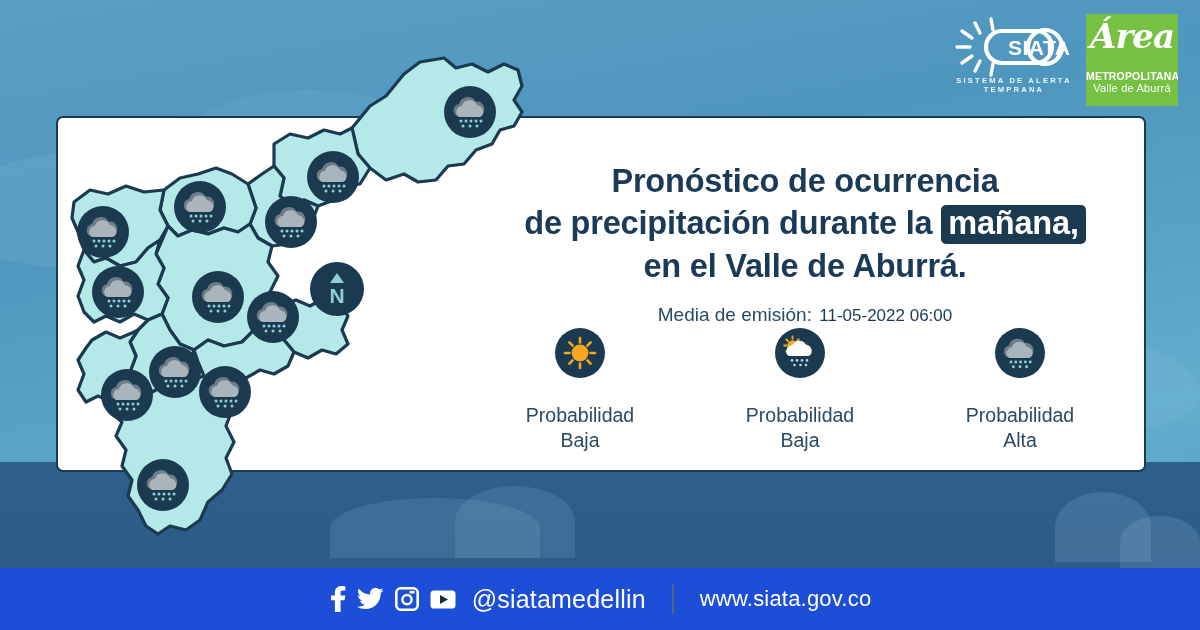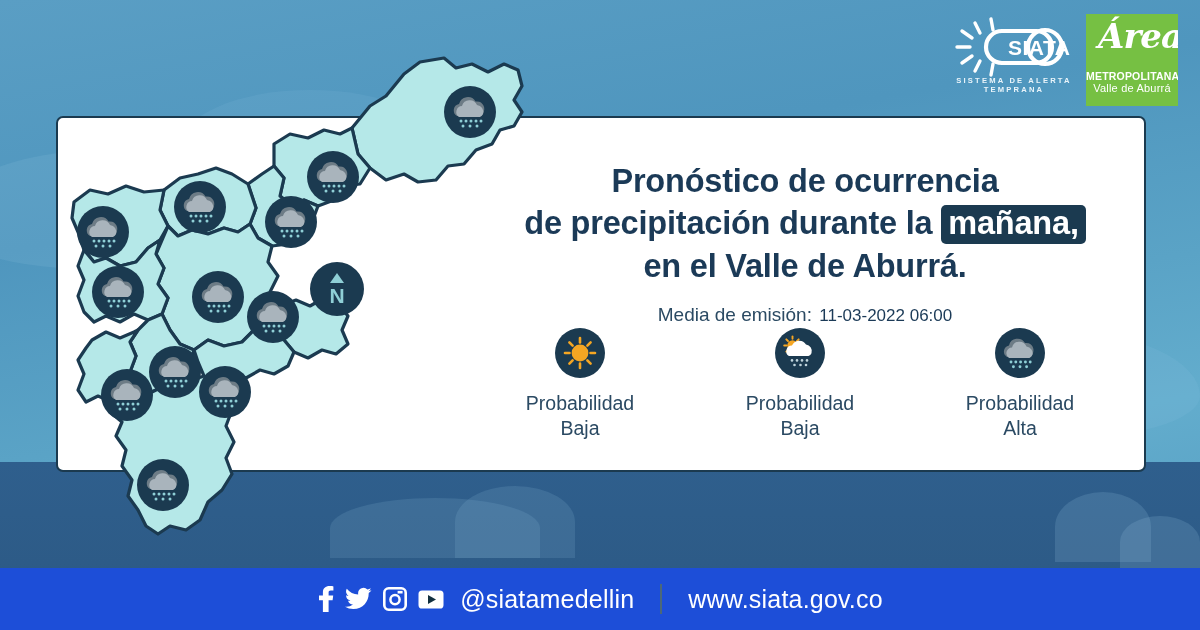--- a/index.html
+++ b/index.html
@@ -28,36 +28,36 @@
     background:#1d4ed8;
     display:flex;align-items:center;justify-content:center;gap:0px;
   }
   .social-row{display:flex;align-items:center;gap:11px;}
   .social-row svg{display:block;}
   .handle{
     color:#ffffff;font-size:25px;letter-spacing:.2px;margin-left:16px;
     font-family:"Liberation Sans", sans-serif;
   }
   .divider-v{width:2px;height:30px;background:#4c6878;margin:0 26px;}
-  .weburl{color:#ffffff;font-size:25px;letter-spacing:.2px;}
+  .weburl{color:#ffffff;font-size:22px;letter-spacing:.2px;}
 
   
   .logos{position:absolute;right:22px;top:14px;display:flex;align-items:flex-start;gap:8px;}
   .siata-logo{position:relative;width:128px;height:78px;}
   .siata-logo .lbl{
     position:absolute;left:-4px;bottom:-2px;width:136px;text-align:center;
     color:#e9f4fa;font-size:7.6px;letter-spacing:2.2px;font-weight:bold;
   }
   .amva-logo{
     width:92px;height:92px;background:#76c043;position:relative;overflow:hidden;
   }
   .amva-logo .amva-script{
     position:absolute;left:0;top:2px;width:92px;text-align:center;
     font-family:"DejaVu Serif", serif;font-style:italic;font-weight:bold;
-    font-size:34px;color:#ffffff;letter-spacing:-1px;padding-left:8px;
+    font-size:34px;color:#ffffff;letter-spacing:-1px;
   }
   .amva-logo .amva-l1{
     position:absolute;left:0;top:56px;width:92px;text-align:right;
     color:#ffffff;font-size:10.5px;font-weight:bold;letter-spacing:.2px;
   }
   .amva-logo .amva-l2{
     position:absolute;left:0;top:68px;width:92px;text-align:center;
     color:#ffffff;font-size:11px;letter-spacing:.2px;
   }
 
@@ -89,21 +89,21 @@
   }
   .fecha .fdate{font-size:17px;color:#1b3a57;margin-left:2px;}
 
   .legend{
     position:absolute;left:470px;top:328px;width:660px;
     display:flex;justify-content:space-around;align-items:flex-start;
   }
   .leg-item{width:180px;display:flex;flex-direction:column;align-items:center;}
   .leg-item .leg-ico{width:50px;height:50px;}
   .leg-item .leg-lbl{
-    margin-top:13px;text-align:center;color:#2b4a63;font-size:19.5px;line-height:1.30;
+    margin-top:25px;text-align:center;color:#2b4a63;font-size:19.5px;line-height:1.30;
   }
 </style>
 </head>
 <body>
 
 <div id="stage">
 
   <div class="bg-sky"></div>
 
   <div class="bg-cloud2" style="left:-60px;top:150px;width:330px;height:120px;"></div>
@@ -394,21 +394,21 @@
     <div class="title">
       <div>Pronóstico de ocurrencia</div>
       <div>
         <span>de precipitación durante la</span>
         <span class="hl">mañana,</span>
       </div>
       <div>en el Valle de Aburrá.</div>
     </div>
     <div class="fecha">
       <span>Media de emisión:</span>
-      <span class="fdate">11-03-2022 06:00</span>
+      <span class="fdate">11-05-2022 06:00</span>
     </div>
   </div>
 
   <div class="legend">
 
     <div class="leg-item">
       <div class="leg-ico">
         <svg width="50" height="50" viewBox="0 0 50 50">
           <circle cx="25" cy="25" r="25" fill="#1b3a50"></circle>
           <circle cx="25" cy="25" r="8.4" fill="#f5a623"></circle>

